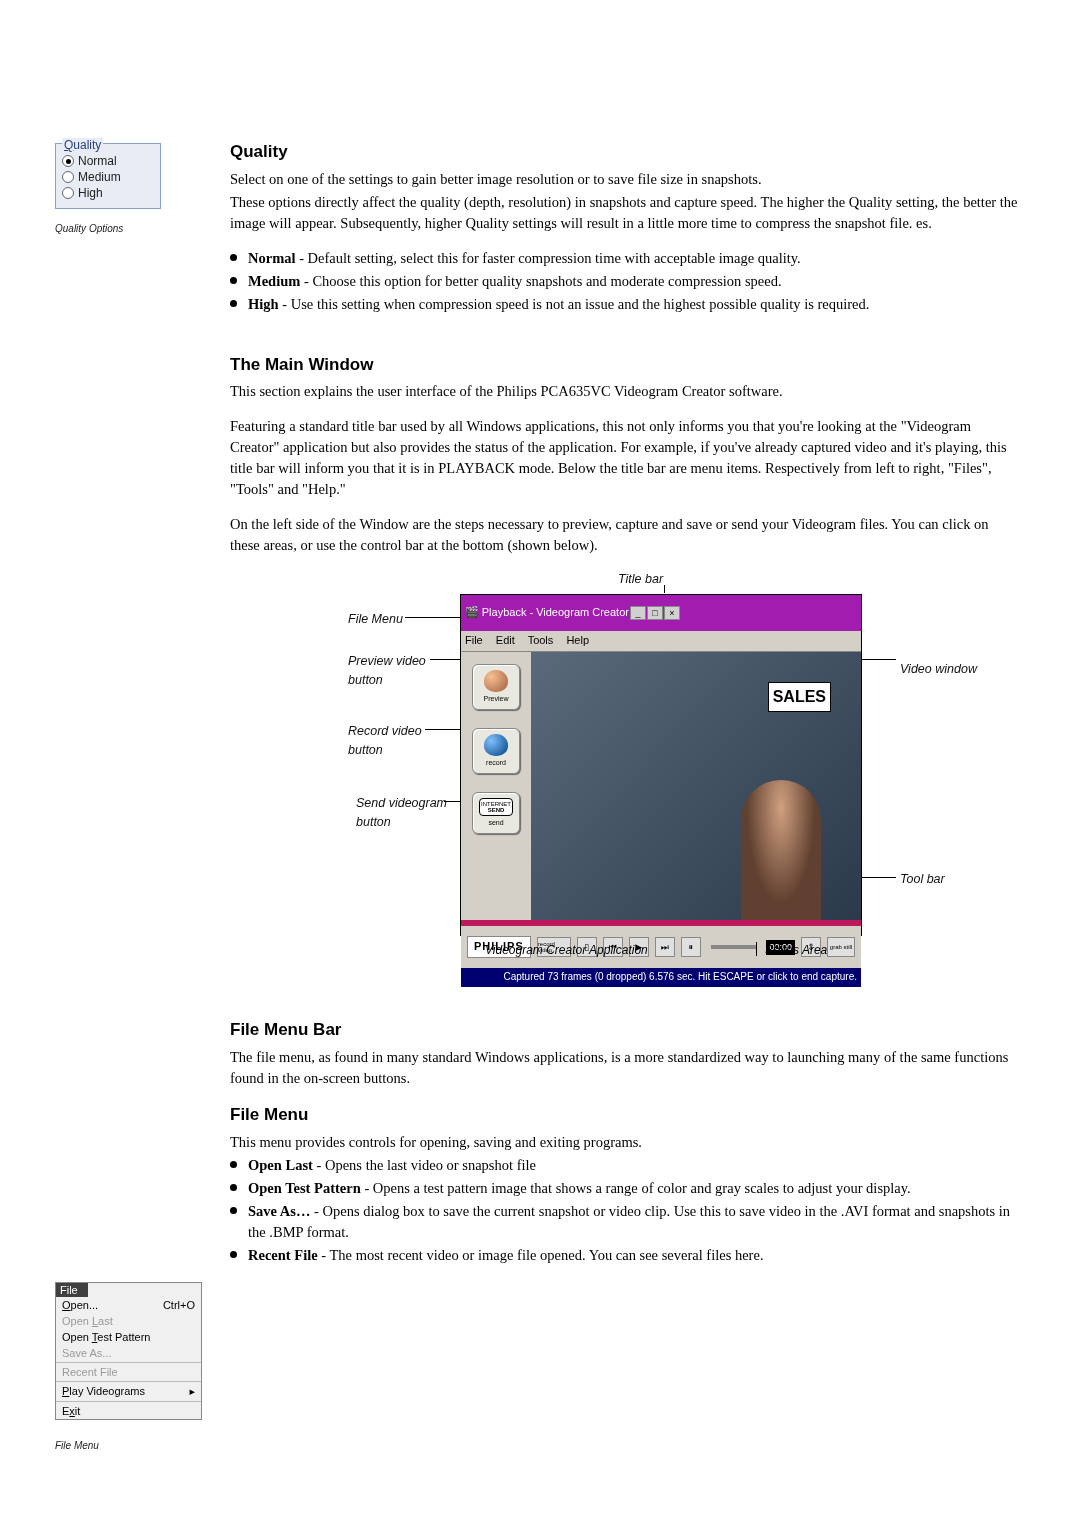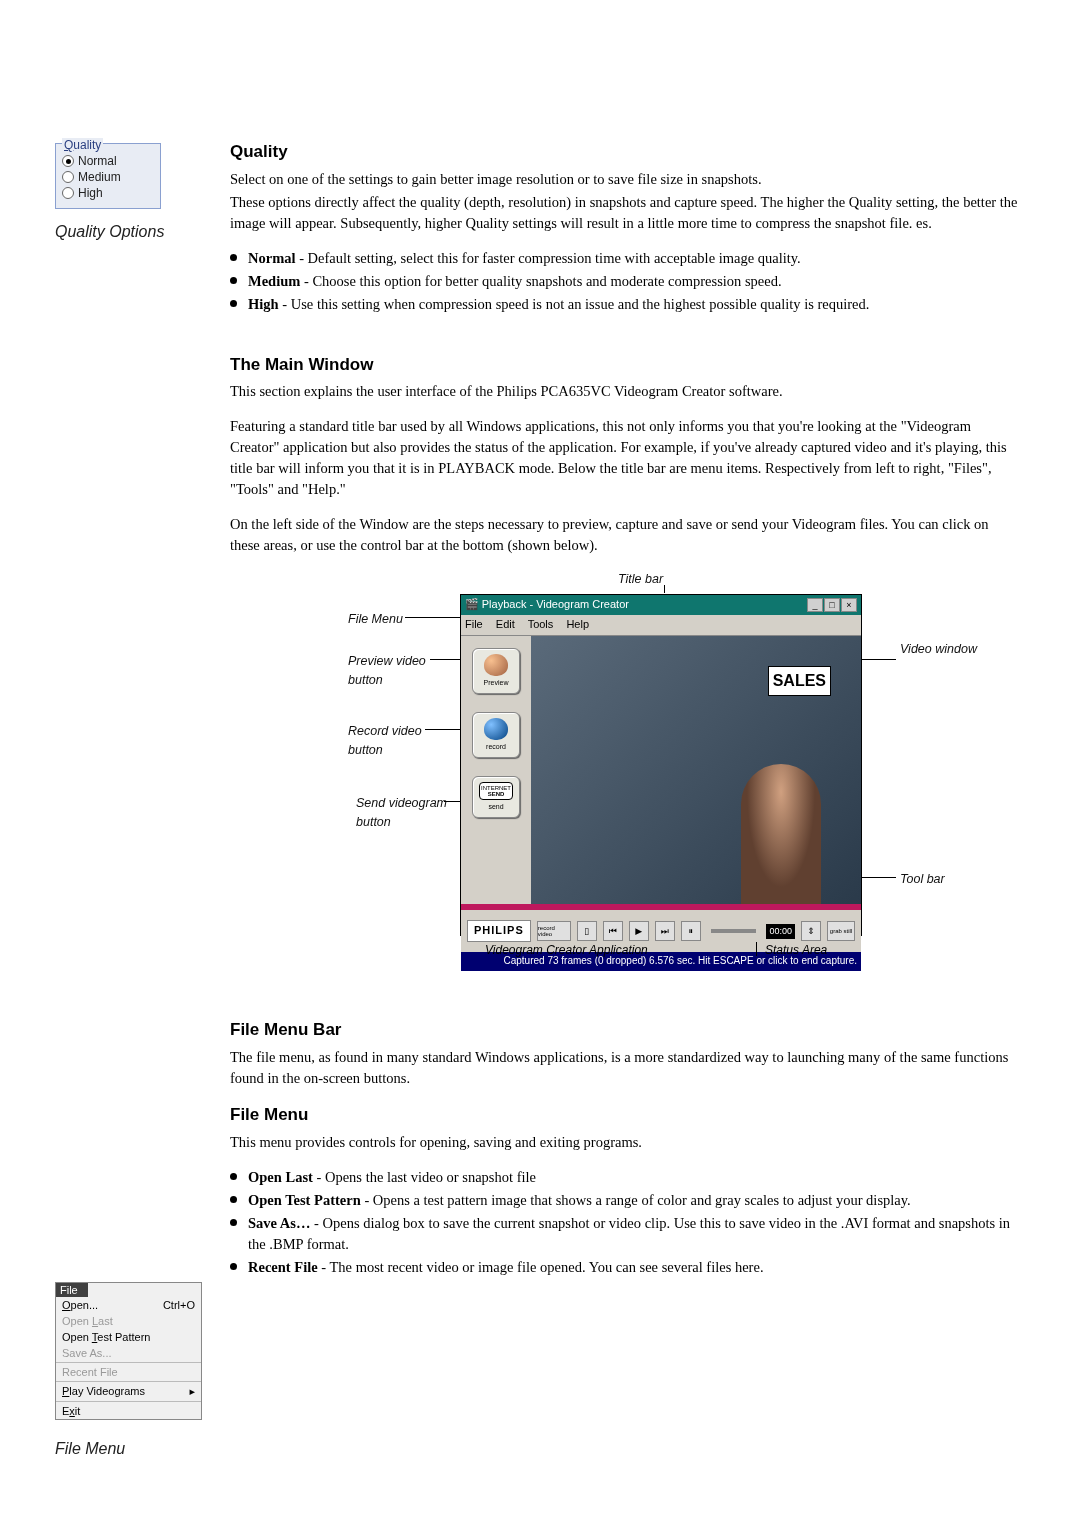--- a/index.html
+++ b/index.html
@@ -56,21 +56,21 @@
     display: inline-flex;
     align-items: center;
     justify-content: center;
     background: #fff;
   }
   .radio-outer.sel::after {
     content: ""; width: 5px; height: 5px; background: #000; border-radius: 50%;
   }
   .caption {
     font-style: italic;
-    font-size: 16px;
+    font-size: 10px;
     color: #222;
     margin-top: 14px;
     font-family: Arial, sans-serif;
   }
 
   .main-col {
     margin-left: 170px;
     font-size: 14.5px;
     line-height: 1.45;
   }
@@ -124,26 +124,25 @@
     position: absolute;
     left: 170px;
     top: 24px;
     width: 400px;
     height: 340px;
     border: 1px solid #000;
     background: #c0c0c0;
     font-family: Tahoma, Arial, sans-serif;
   }
   .vg-title {
-    background: #0f766e;
+    background: #a21caf;
     color: #fff;
     font-size: 11px;
-    padding: 2px 4px;
-    display: flex;
-    justify-content: space-between;
+    padding: 10px 4px;
+    display: flex;
     align-items: center;
   }
   .vg-title .winbtns span {
     display: inline-block;
     width: 14px; height: 12px;
     background: #d0d0d0;
     color: #000;
     font-size: 9px;
     text-align: center;
     line-height: 12px;
@@ -425,21 +424,21 @@
 
       <div class="vg-label" style="left:58px; top:82px; width:90px;">Preview video button</div>
       <div class="vg-line vg-hline" style="left:140px; top:89px; width:40px;"></div>
 
       <div class="vg-label" style="left:58px; top:152px; width:90px;">Record video button</div>
       <div class="vg-line vg-hline" style="left:135px; top:159px; width:45px;"></div>
 
       <div class="vg-label" style="left:66px; top:224px; width:100px;">Send videogram button</div>
       <div class="vg-line vg-hline" style="left:154px; top:231px; width:26px;"></div>
 
-      <div class="vg-label" style="left:610px; top:70px;text-align:center;">Video window</div>
+      <div class="vg-label" style="left:610px; top:90px;text-align:center;">Video window</div>
       <div class="vg-line vg-hline" style="left:572px; top:89px; width:34px;"></div>
 
       <div class="vg-label" style="left:610px; top:300px;">Tool bar</div>
       <div class="vg-line vg-hline" style="left:572px; top:307px; width:34px;"></div>
 
       <div class="vg-app">
         <div class="vg-title">
           <span>🎬 <span>Playback - Videogram Creator</span></span>
           <span class="winbtns"><span>_</span><span>□</span><span>×</span></span>
         </div>
@@ -494,21 +493,21 @@
         <div class="c2">Status Area</div>
       </div>
     </div>
 
     <div style="height:28px;"></div>
 
     <h2>File Menu Bar</h2>
     <p class="para">The file menu, as found in many standard Windows applications, is a more standardized way to launching many of the same functions found in the on-screen buttons.</p>
 
     <h2>File Menu</h2>
-    <p class="para" style="margin-bottom:14px;">This menu provides controls for opening, saving and exiting programs.</p>
+    <p class="para" style="margin-bottom:2px;">This menu provides controls for opening, saving and exiting programs.</p>
     <ul class="bullets">
       <li><span class="bold">Open Last</span><span> - Opens the last video or snapshot file</span></li>
       <li><span class="bold">Open Test Pattern</span><span> - Opens a test pattern image that shows a range of color and gray scales to adjust your display.</span></li>
       <li><span class="bold">Save As…</span><span> - Opens dialog box to save the current snapshot or video clip. Use this to save video in the .AVI format and snapshots in the .BMP format.</span></li>
       <li><span class="bold">Recent File</span><span> - The most recent video or image file opened. You can see several files here.</span></li>
     </ul>
 
   </div>
 
 

